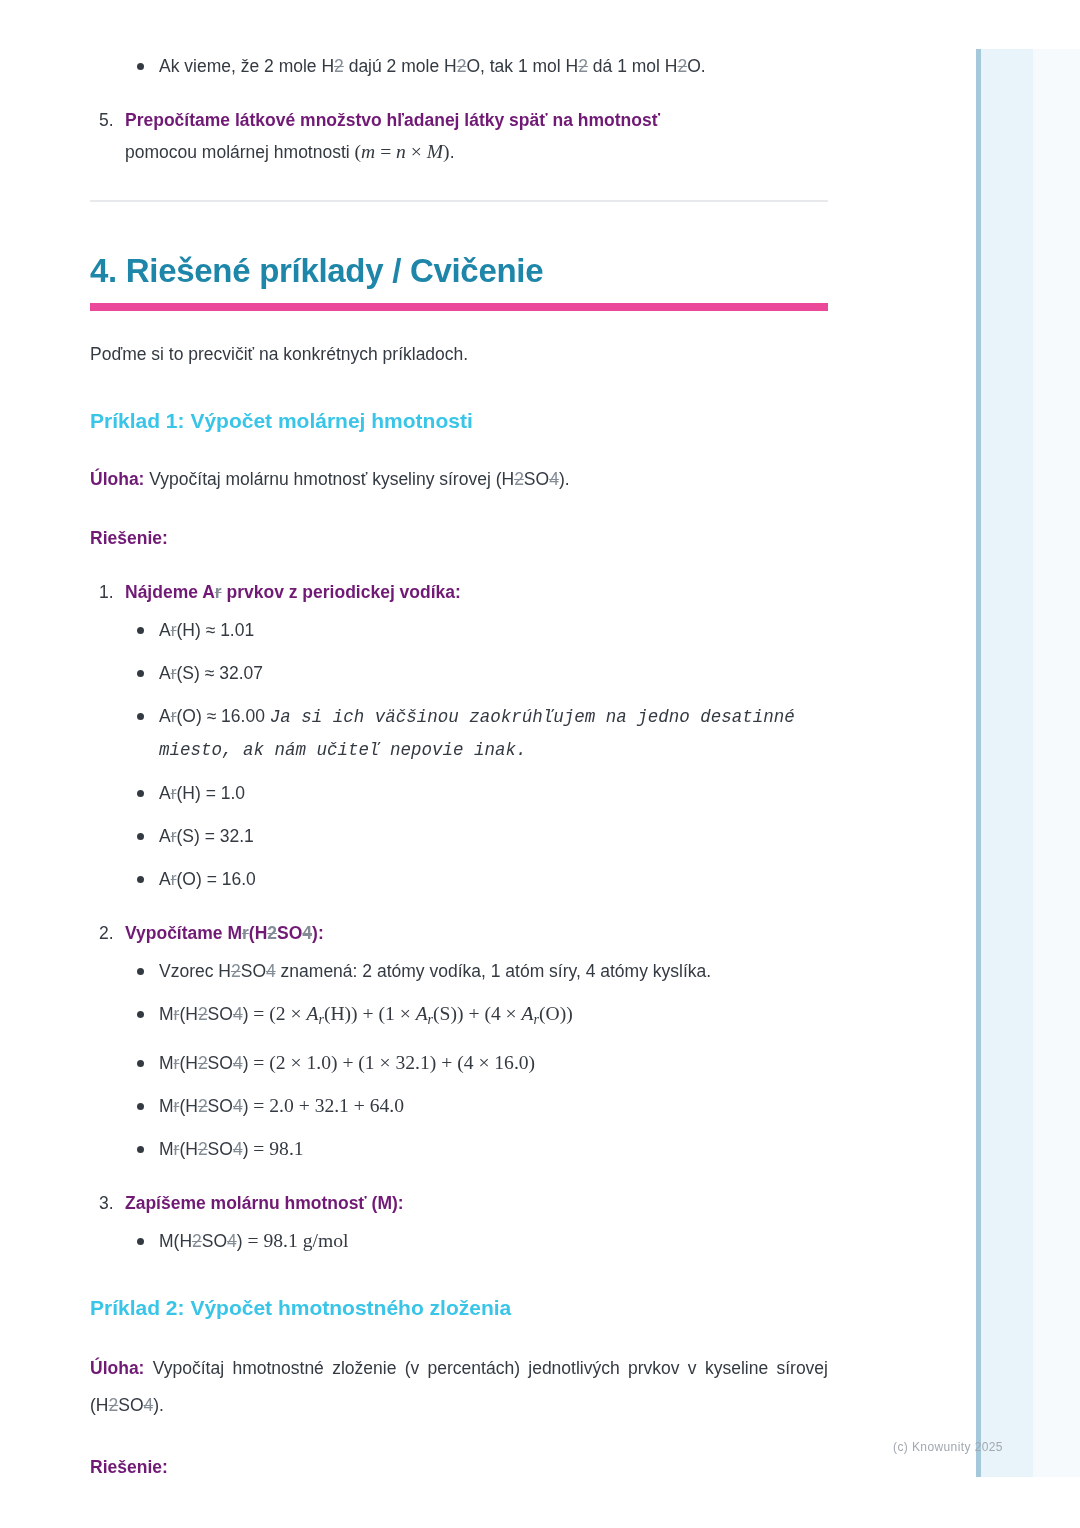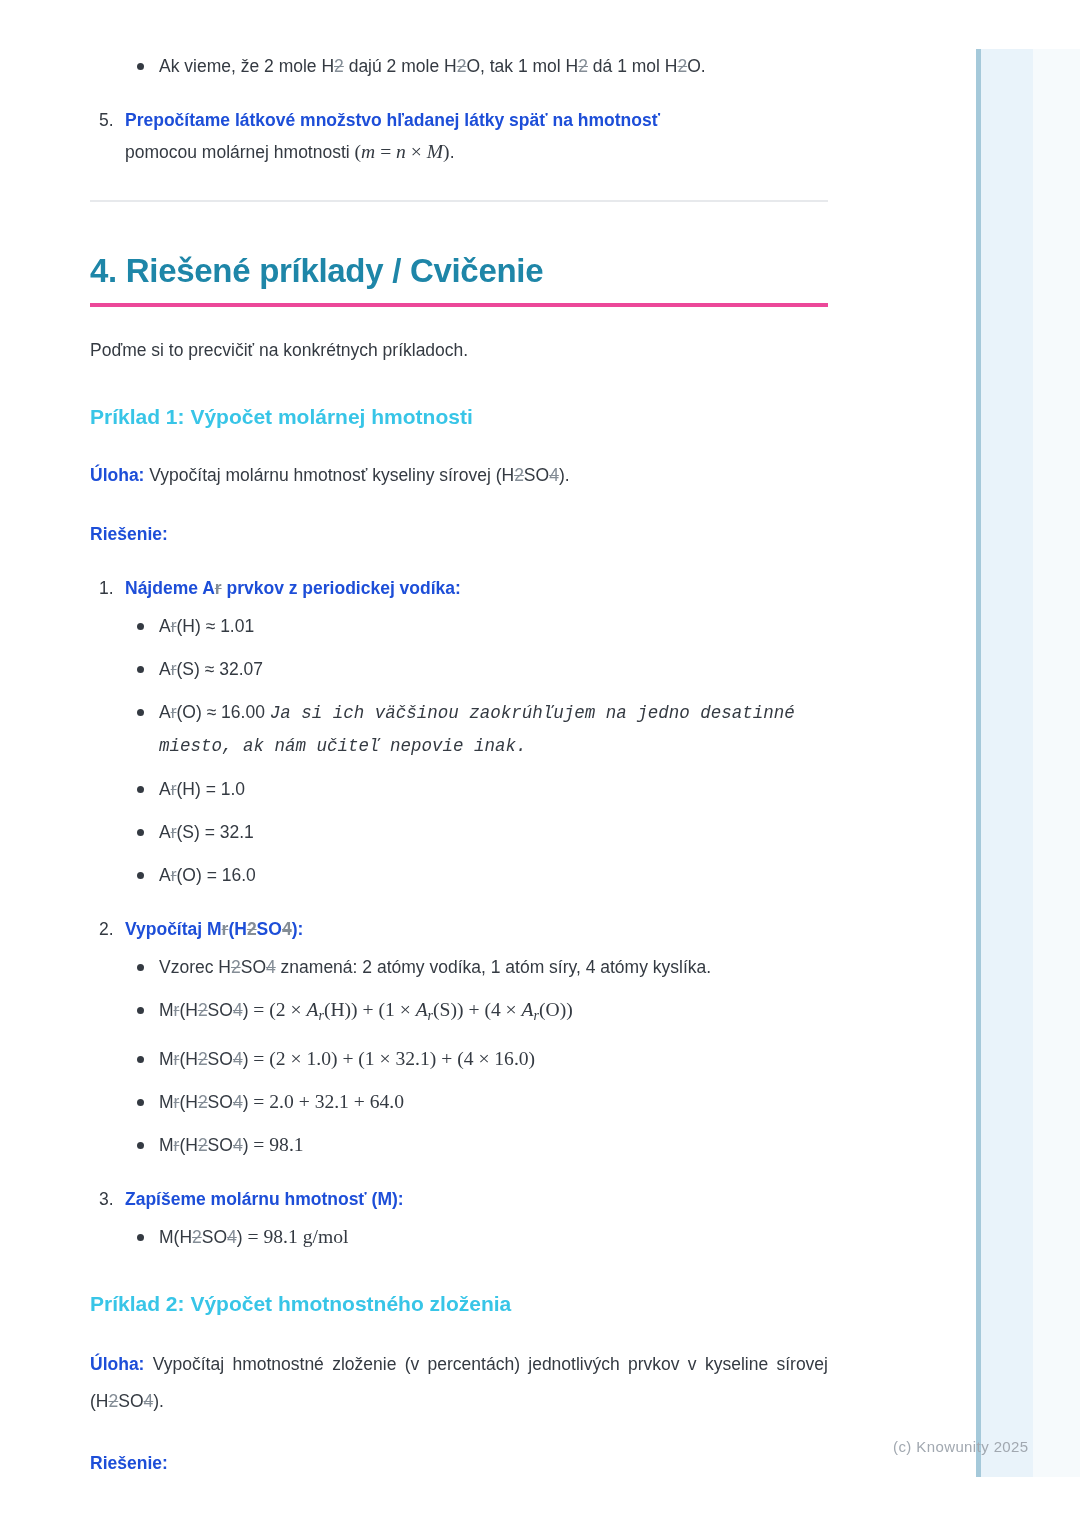--- a/index.html
+++ b/index.html
@@ -10,33 +10,33 @@
   .content > :first-child{margin-top:50px;}
   .p{margin-top:27px;}
   .bullet{display:flex;margin-top:11px;}
   .olitem{display:flex;margin-top:22px;}
   .olitem + .bullet{margin-top:6px;}
   .dot{flex:0 0 7px;width:7px;height:7px;border-radius:50%;background:#343a42;margin:13px 15px 0 47px;}
   .ol-num{flex:0 0 26px;margin-left:9px;}
   .txt{flex:1;min-width:0;}
   .hr{height:2px;background:#e7e9ec;margin-top:32px;}
   .h2{margin-top:48px;font-size:33px;line-height:41px;font-weight:bold;color:#1e86a8;
-      padding-bottom:12px;border-bottom:4px solid #ec4899;letter-spacing:-0.3px;}
+      padding-bottom:12px;border-bottom:8px solid #ec4899;letter-spacing:-0.3px;}
   .h3{margin-top:36px;font-size:21px;line-height:30px;font-weight:bold;color:#38c5e7;}
   .just{text-align:justify;line-height:37px;}
-  .sp-b{font-weight:bold;color:#1d4ed8;}
+  .sp-b{font-weight:bold;color:#701a75;}
   .sp-i{font-style:italic;font-family:Liberation Mono, monospace;}
   .sp-s{color:#848d96;text-decoration:line-through;}
   .sp-m{font-family:"Liberation Serif","DejaVu Serif",serif;font-size:1.12em;}
   .sp-mi{font-family:"Liberation Serif","DejaVu Serif",serif;font-size:1.12em;font-style:italic;}
   .sp-msub{font-family:"Liberation Serif","DejaVu Serif",serif;font-size:0.8em;font-style:italic;vertical-align:-4px;}
   .stripe{position:absolute;left:976px;top:49px;width:52px;height:1428px;background:#e9f3fa;
           border-left:5px solid #a5c9da;z-index:1;}
   .stripe-faint{position:absolute;left:1033px;top:49px;width:47px;height:1428px;background:#f6fafc;z-index:0;}
-  .watermark{position:absolute;left:893px;top:1438px;font-size:15px;line-height:18px;
+  .watermark{position:absolute;left:893px;top:1438px;font-size:12px;line-height:18px;
              color:#a1a8b0;letter-spacing:0.4px;z-index:3;}
 </style>
 </head>
 <body>
 
 <div class="page">
   <div class="stripe-faint"></div>
   <div class="stripe"></div>
   <div class="content">
       <div class="blk bullet">
@@ -76,21 +76,21 @@
       <div class="blk bullet">
         <span class="dot"></span>
         <span class="txt"><span>A</span><span class="sp-s">r</span><span>(S) = 32.1</span></span>
       </div>
       <div class="blk bullet">
         <span class="dot"></span>
         <span class="txt"><span>A</span><span class="sp-s">r</span><span>(O) = 16.0</span></span>
       </div>
       <div class="blk olitem">
         <span class="ol-num">2.</span>
-        <span class="txt"><span class="sp-b">Vypočítaj M</span><span class="sp-b sp-s">r</span><span class="sp-b">(H</span><span class="sp-b sp-s">2</span><span class="sp-b">SO</span><span class="sp-b sp-s">4</span><span class="sp-b">):</span></span>
+        <span class="txt"><span class="sp-b">Vypočítame M</span><span class="sp-b sp-s">r</span><span class="sp-b">(H</span><span class="sp-b sp-s">2</span><span class="sp-b">SO</span><span class="sp-b sp-s">4</span><span class="sp-b">):</span></span>
       </div>
       <div class="blk bullet">
         <span class="dot"></span>
         <span class="txt"><span>Vzorec H</span><span class="sp-s">2</span><span>SO</span><span class="sp-s">4</span><span> znamená: 2 atómy vodíka, 1 atóm síry, 4 atómy kyslíka.</span></span>
       </div>
       <div class="blk bullet">
         <span class="dot"></span>
         <span class="txt"><span>M</span><span class="sp-s">r</span><span>(H</span><span class="sp-s">2</span><span>SO</span><span class="sp-s">4</span><span>) </span><span class="sp-m">= (2 × </span><span class="sp-mi">A</span><span class="sp-msub">r</span><span class="sp-m">(H)) + (1 × </span><span class="sp-mi">A</span><span class="sp-msub">r</span><span class="sp-m">(S)) + (4 × </span><span class="sp-mi">A</span><span class="sp-msub">r</span><span class="sp-m">(O))</span></span>
       </div>
       <div class="blk bullet">

